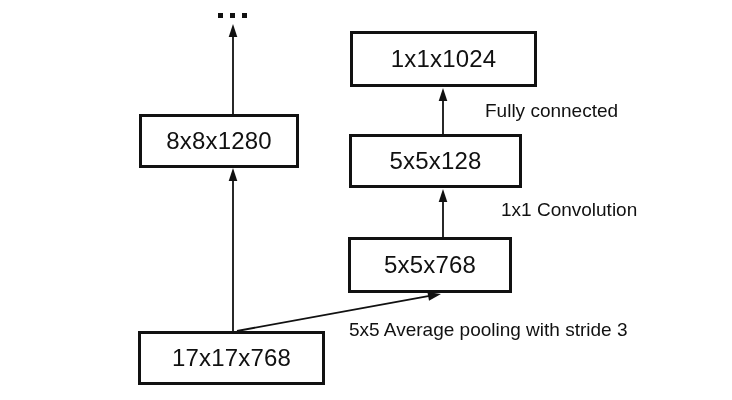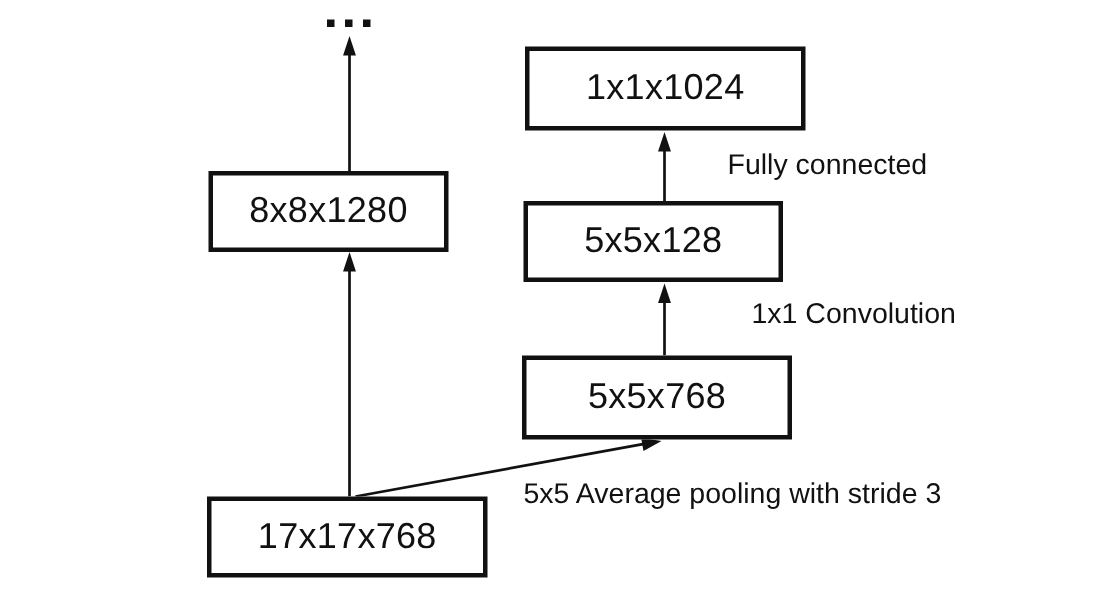--- a/index.html
+++ b/index.html
@@ -27,21 +27,21 @@
     position:absolute;
     box-sizing:border-box;
     border:3px solid var(--line);
     background:var(--box-fill);
     display:flex;align-items:center;justify-content:center;
     font-size:24px;
     letter-spacing:0.2px;
   }
   .n-output     {left:350px;top:31px; width:187px;height:56px;}
   .n-fc-input   {left:349px;top:134px;width:173px;height:54px;}
-  .n-pooled     {left:348px;top:237px;width:180px;height:56px;}
+  .n-pooled     {left:348px;top:237px;width:164px;height:56px;}
   .n-incep-out  {left:139px;top:114px;width:160px;height:54px;}
   .n-input      {left:138px;top:331px;width:187px;height:54px;justify-content:center;}
   .edge-label{
     position:absolute;
     font-size:19px;
     white-space:nowrap;
   }
   .l-inception      {left:127px;top:227px;}
   .l-fully-connected{left:485px;top:100px;}
   .l-convolution    {left:479px;top:199px;margin-left:22px;}

